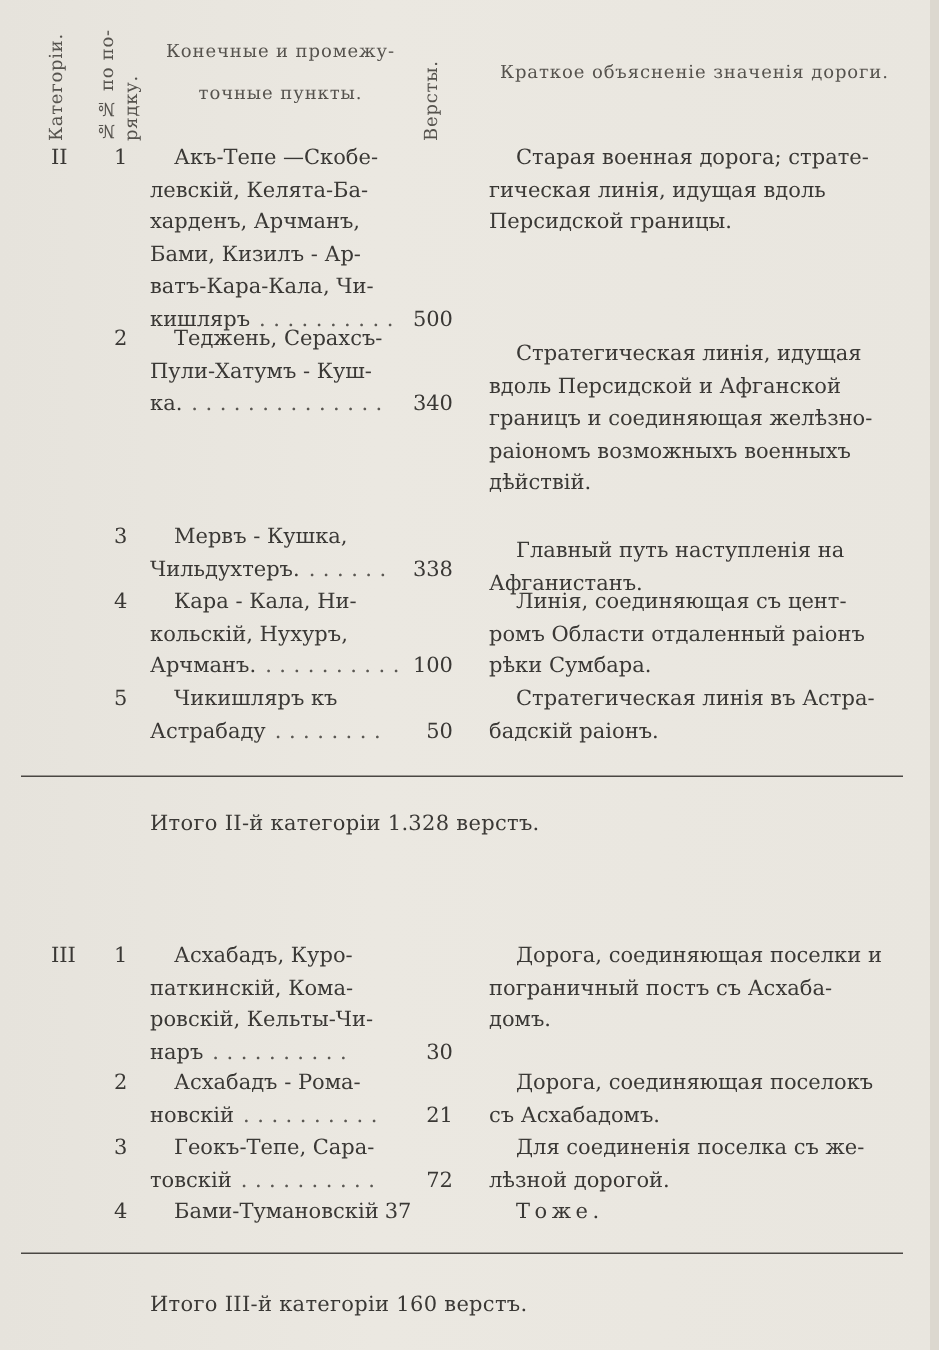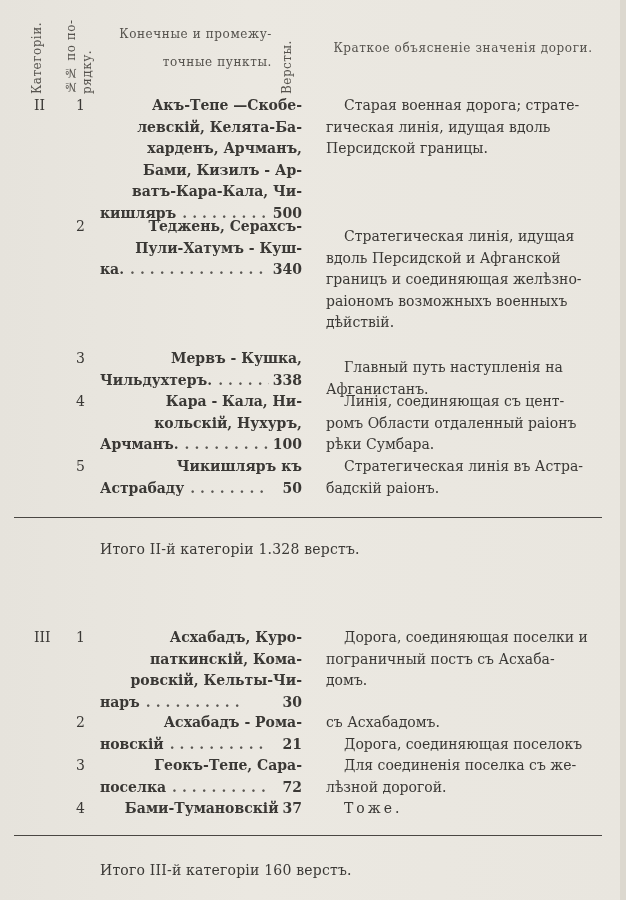--- a/index.html
+++ b/index.html
@@ -33,21 +33,21 @@
       transform: rotate(180deg);
       font-size: 12px;
       letter-spacing: 0.5px;
       color: #55524d;
       white-space: nowrap;
     }
     .head-text {
       position: absolute;
       font-size: 12px;
       color: #55524d;
-      text-align: right;
+      text-align: center;
       letter-spacing: 0.6px;
       line-height: 28px;
     }
     .cat {
       position: absolute;
       font-size: 14px;
       left: 34px;
     }
     .num {
       position: absolute;
@@ -56,24 +56,23 @@
     }
     .points {
       position: absolute;
       left: 100px;
       width: 202px;
       font-size: 14px;
       line-height: 21.5px;
     }
     .points .line {
       display: flex;
-      justify-content: flex-end;
+      justify-content: flex-start;
       white-space: nowrap;
       height: 21.5px;
-      font-weight: bold;
     }
     .points .line.first { padding-left: 16px; }
     .points .dots {
       flex: 1;
       letter-spacing: 5px;
       padding-left: 6px;
       color: #5a5752;
       overflow: hidden;
     }
     .points .versts {
@@ -298,35 +297,35 @@
     <div class="line first">
         <span>Асхабадъ - Рома-</span>
       </div>
     <div class="line">
         <span>новскій</span>
         <span class="dots">..........</span>
         <span class="versts">21</span>
       </div>
   </div>
   <div class="expl" style="top:712px;">
+    <div class="line first">
+        <span>Дорога, соединяющая поселокъ</span>
+      </div>
     <div class="line">
         <span>съ Асхабадомъ.</span>
-      </div>
-    <div class="line first">
-        <span>Дорога, соединяющая поселокъ</span>
       </div>
   </div>
 
   <div class="num" style="top:757px;">3</div>
   <div class="points" style="top:755px;">
     <div class="line first">
         <span>Геокъ-Тепе, Сара-</span>
       </div>
     <div class="line">
-        <span>поселка</span>
+        <span>товскій</span>
         <span class="dots">..........</span>
         <span class="versts">72</span>
       </div>
   </div>
   <div class="expl" style="top:755px;">
     <div class="line first">
         <span>Для соединенія поселка съ же-</span>
       </div>
     <div class="line">
         <span>лѣзной дорогой.</span>

